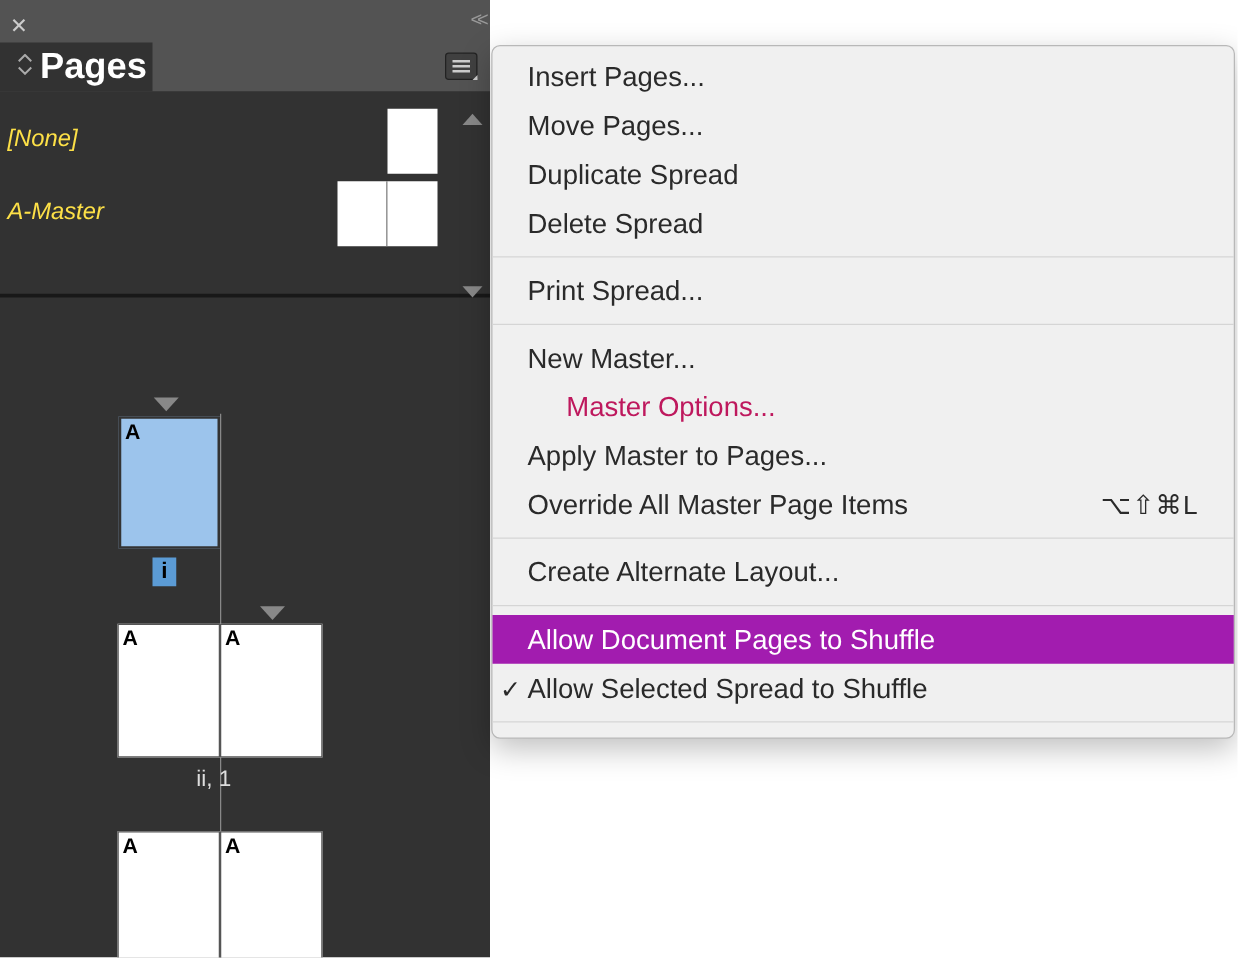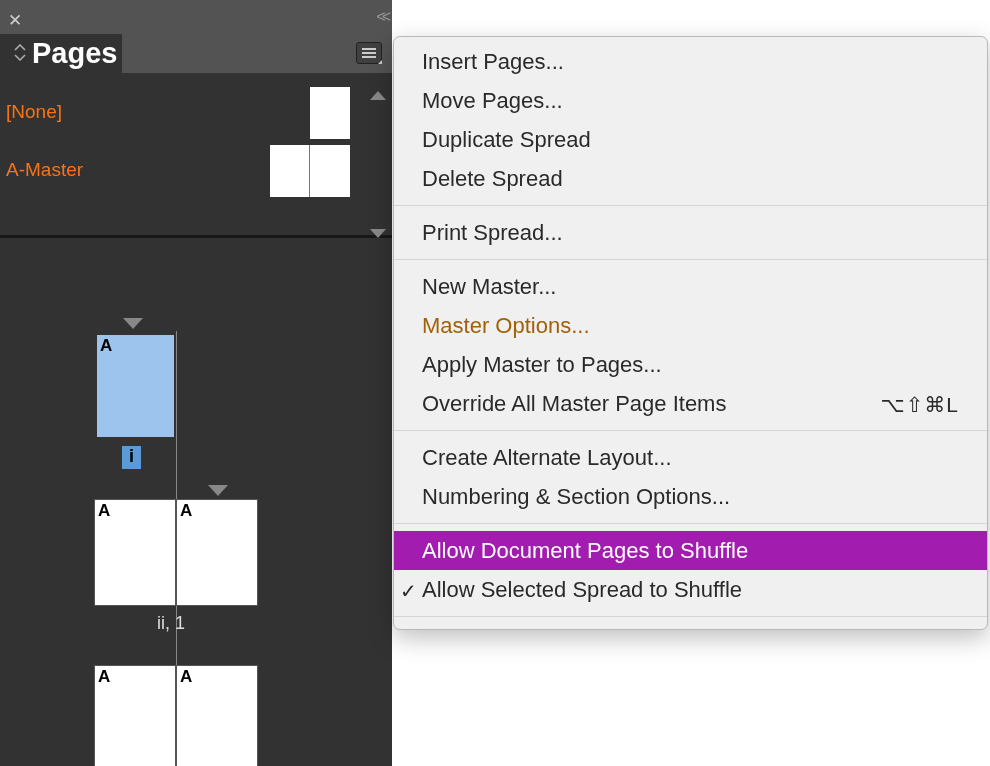--- a/index.html
+++ b/index.html
@@ -97,22 +97,23 @@
   .master-row {
     display: flex;
     align-items: flex-start;
     justify-content: space-between;
     padding: 0 10px 0 6px;
     margin-bottom: 6px;
     position: relative;
   }
   .master-label {
     font-size: 19px;
-    color: #f97316;
+    color: #fde047;
     padding-top: 14px;
+    font-style: italic;
   }
   .master-thumb-single {
     width: 40px;
     height: 52px;
     background: #fff;
     margin-right: 32px;
   }
   .master-thumb-double {
     display: flex;
     margin-right: 32px;
@@ -211,21 +212,22 @@
     display: flex;
     align-items: flex-end;
     position: relative;
     line-height: 1.5;
   }
   .menu-item.highlighted {
     background: #a21caf;
     color: #fff;
   }
   .menu-item.disabled {
-    color: #a16207;
+    color: #be185d;
+    margin-left: 31px;
   }
   .menu-sep {
     height: 1px;
     background: #d5d5d5;
     margin: 7px 0;
   }
   .menu-shortcut {
     margin-left: auto;
     font-size: 21px;
     color: #2a2a2a;
@@ -340,23 +342,20 @@
       <span>Apply Master to Pages...</span>
     </div>
   <div class="menu-item">
       <span>Override All Master Page Items</span>
       <span class="menu-shortcut">⌥⇧⌘L</span>
     </div>
   <div class="menu-sep"></div>
   <div class="menu-item">
       <span>Create Alternate Layout...</span>
     </div>
-  <div class="menu-item">
-      <span>Numbering &amp; Section Options...</span>
-    </div>
   <div class="menu-sep"></div>
   <div class="menu-item highlighted">
       <span>Allow Document Pages to Shuffle</span>
     </div>
   <div class="menu-item">
       <span class="menu-check">✓</span>
       <span>Allow Selected Spread to Shuffle</span>
     </div>
   <div class="menu-sep"></div>
 </div>

